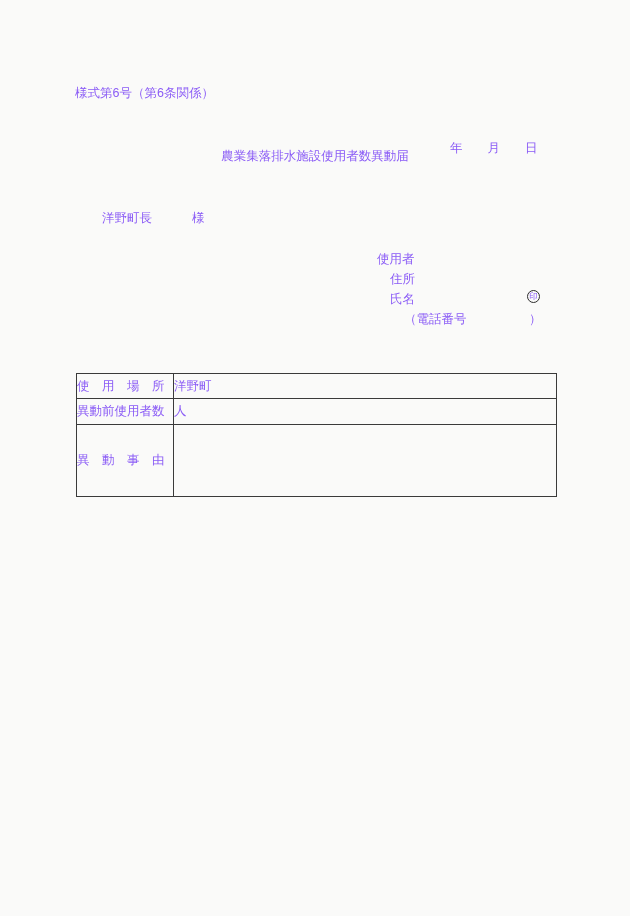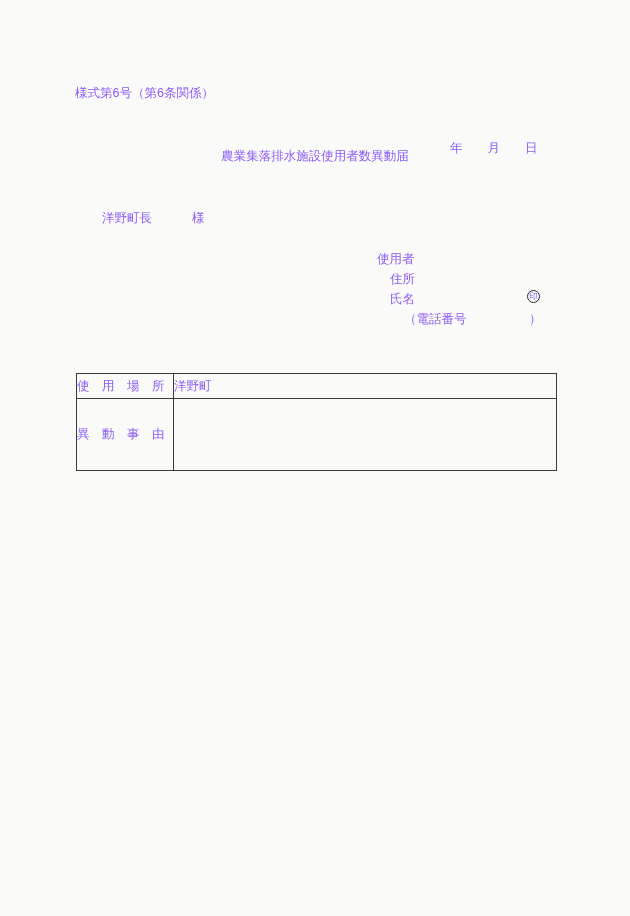--- a/index.html
+++ b/index.html
@@ -106,20 +106,24 @@
 
   <div class="abs phone-line">（電話番号　　　　　）</div>
 
 
   <table class="usage">
     <tbody>
         <tr class="r1">
       <td class="lbl">使　用　場　所</td>
       <td class="v-place">洋野町</td>
     </tr>
+    <tr class="r2">
+      <td class="lbl">異動前使用者数</td>
+      <td class="v-before">人</td>
+    </tr>
     <tr class="r4">
       <td class="lbl">異　動　事　由</td>
       <td></td>
     </tr>
   </tbody>
     </table>
 
 </div>
 
 </body></html>

